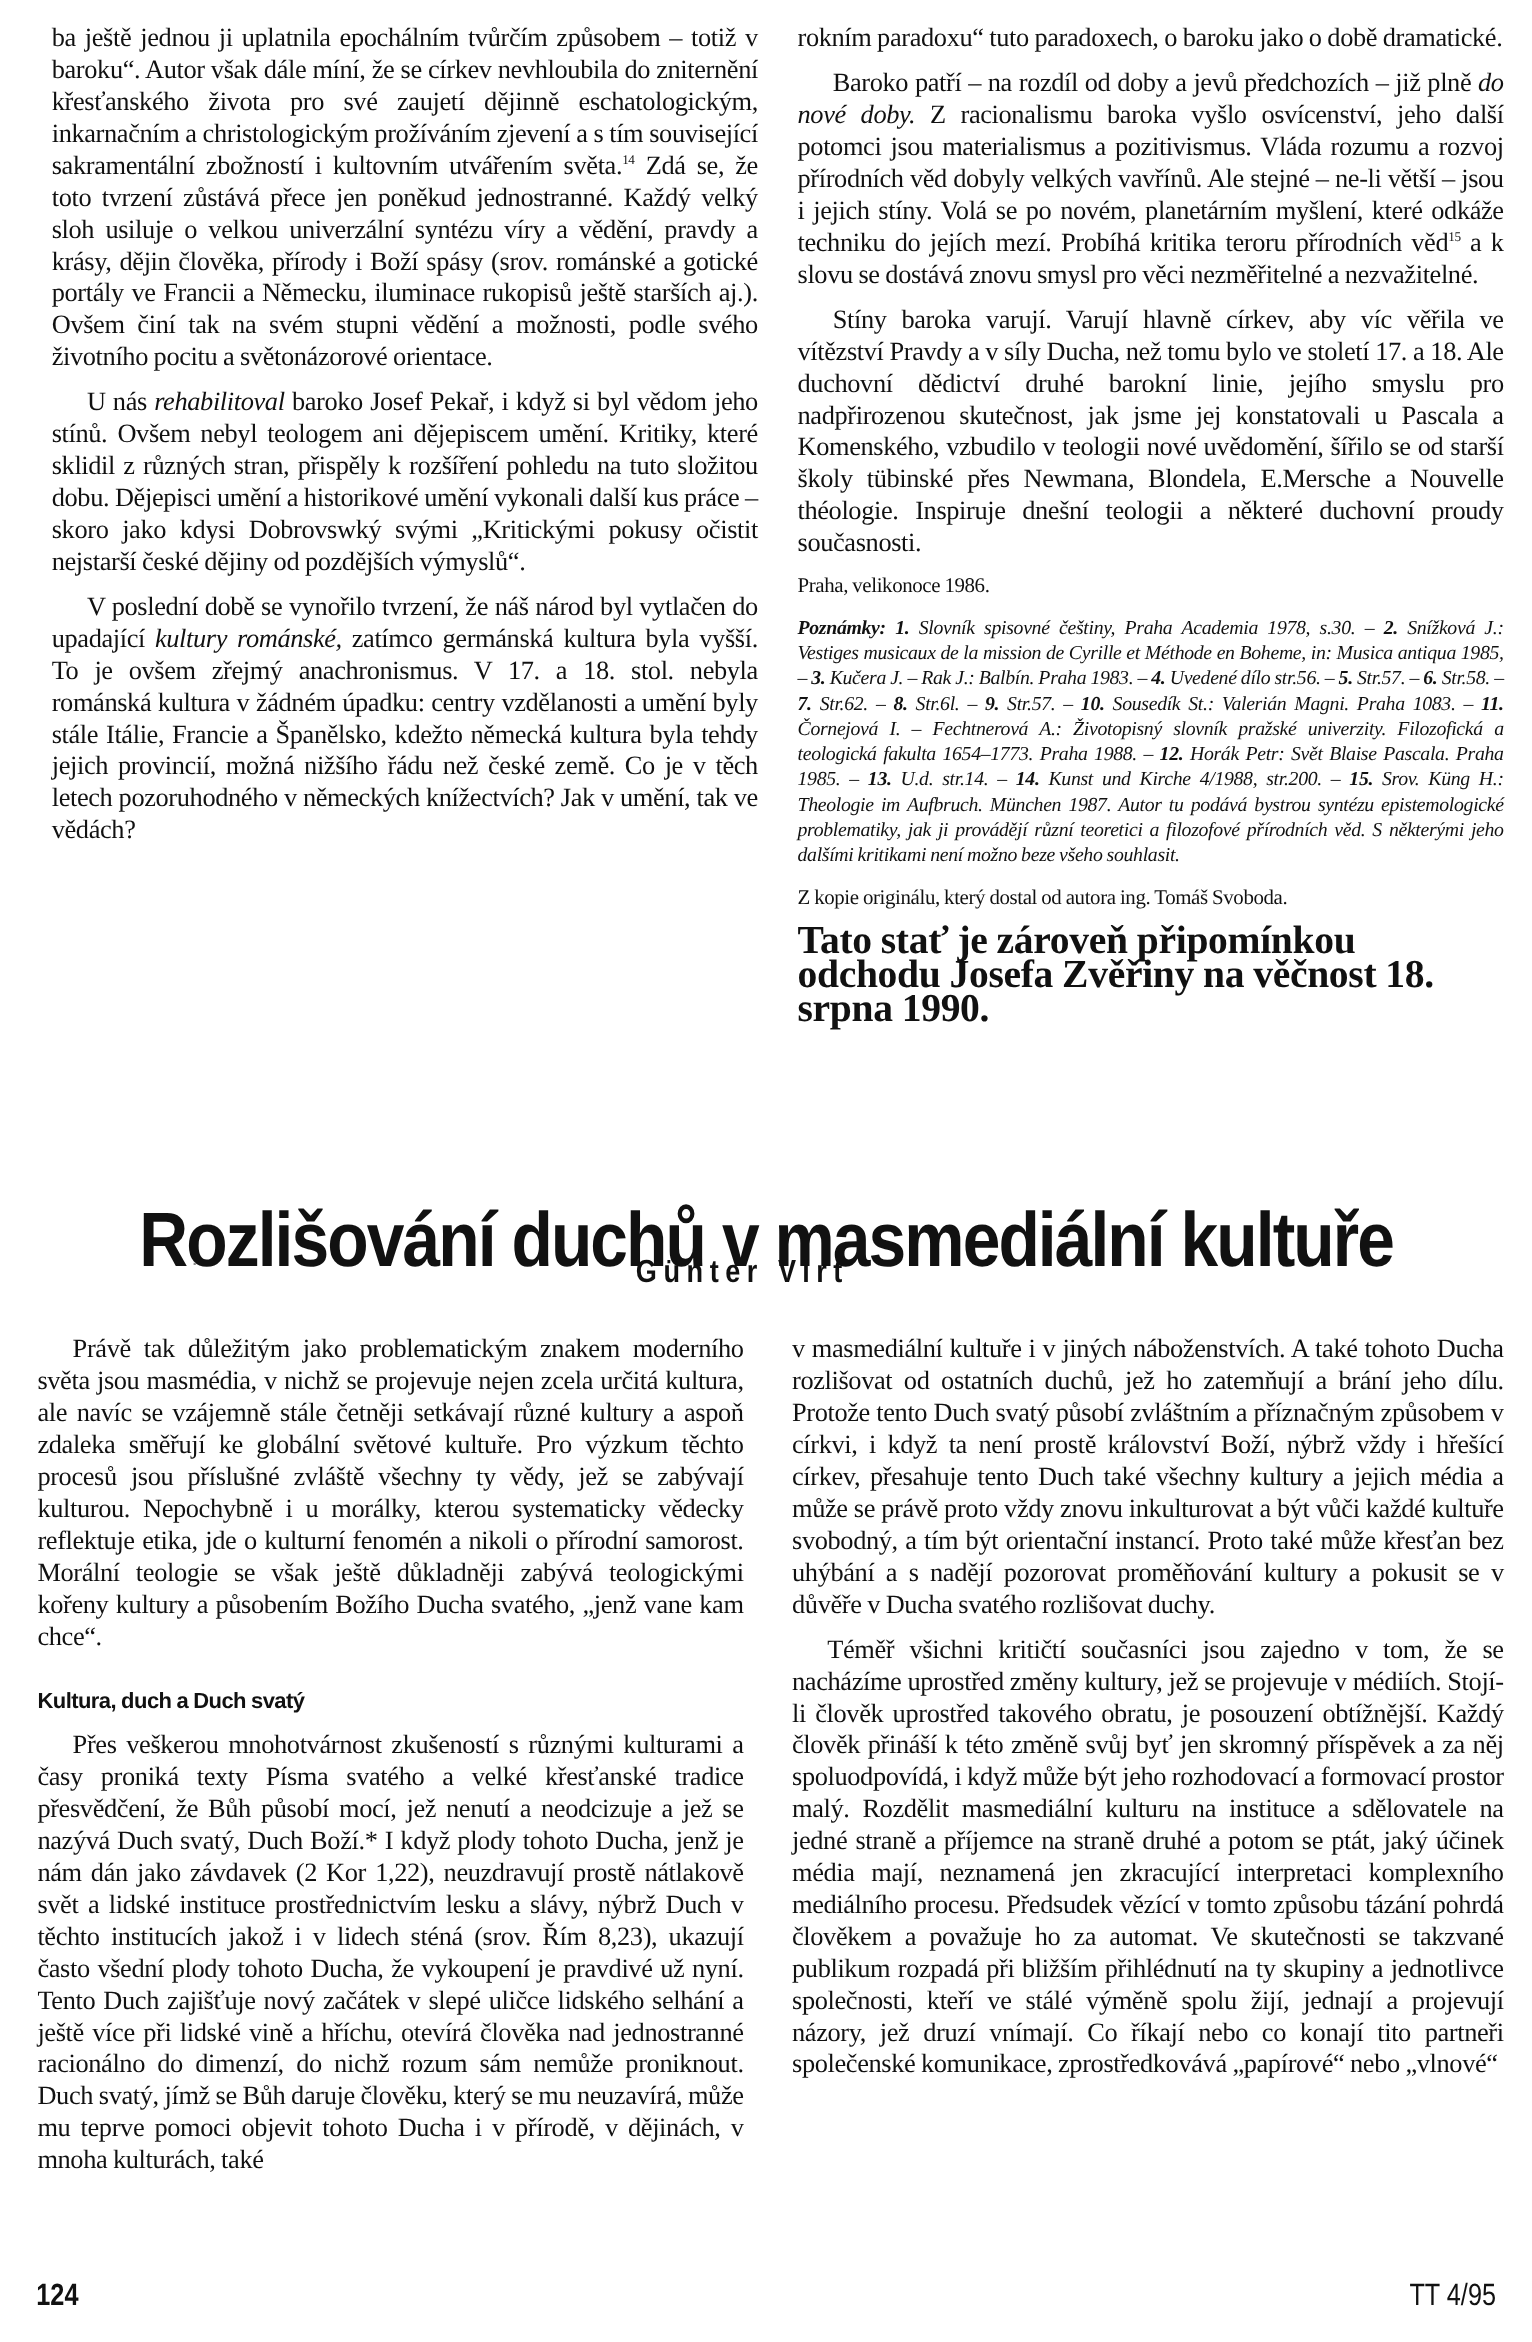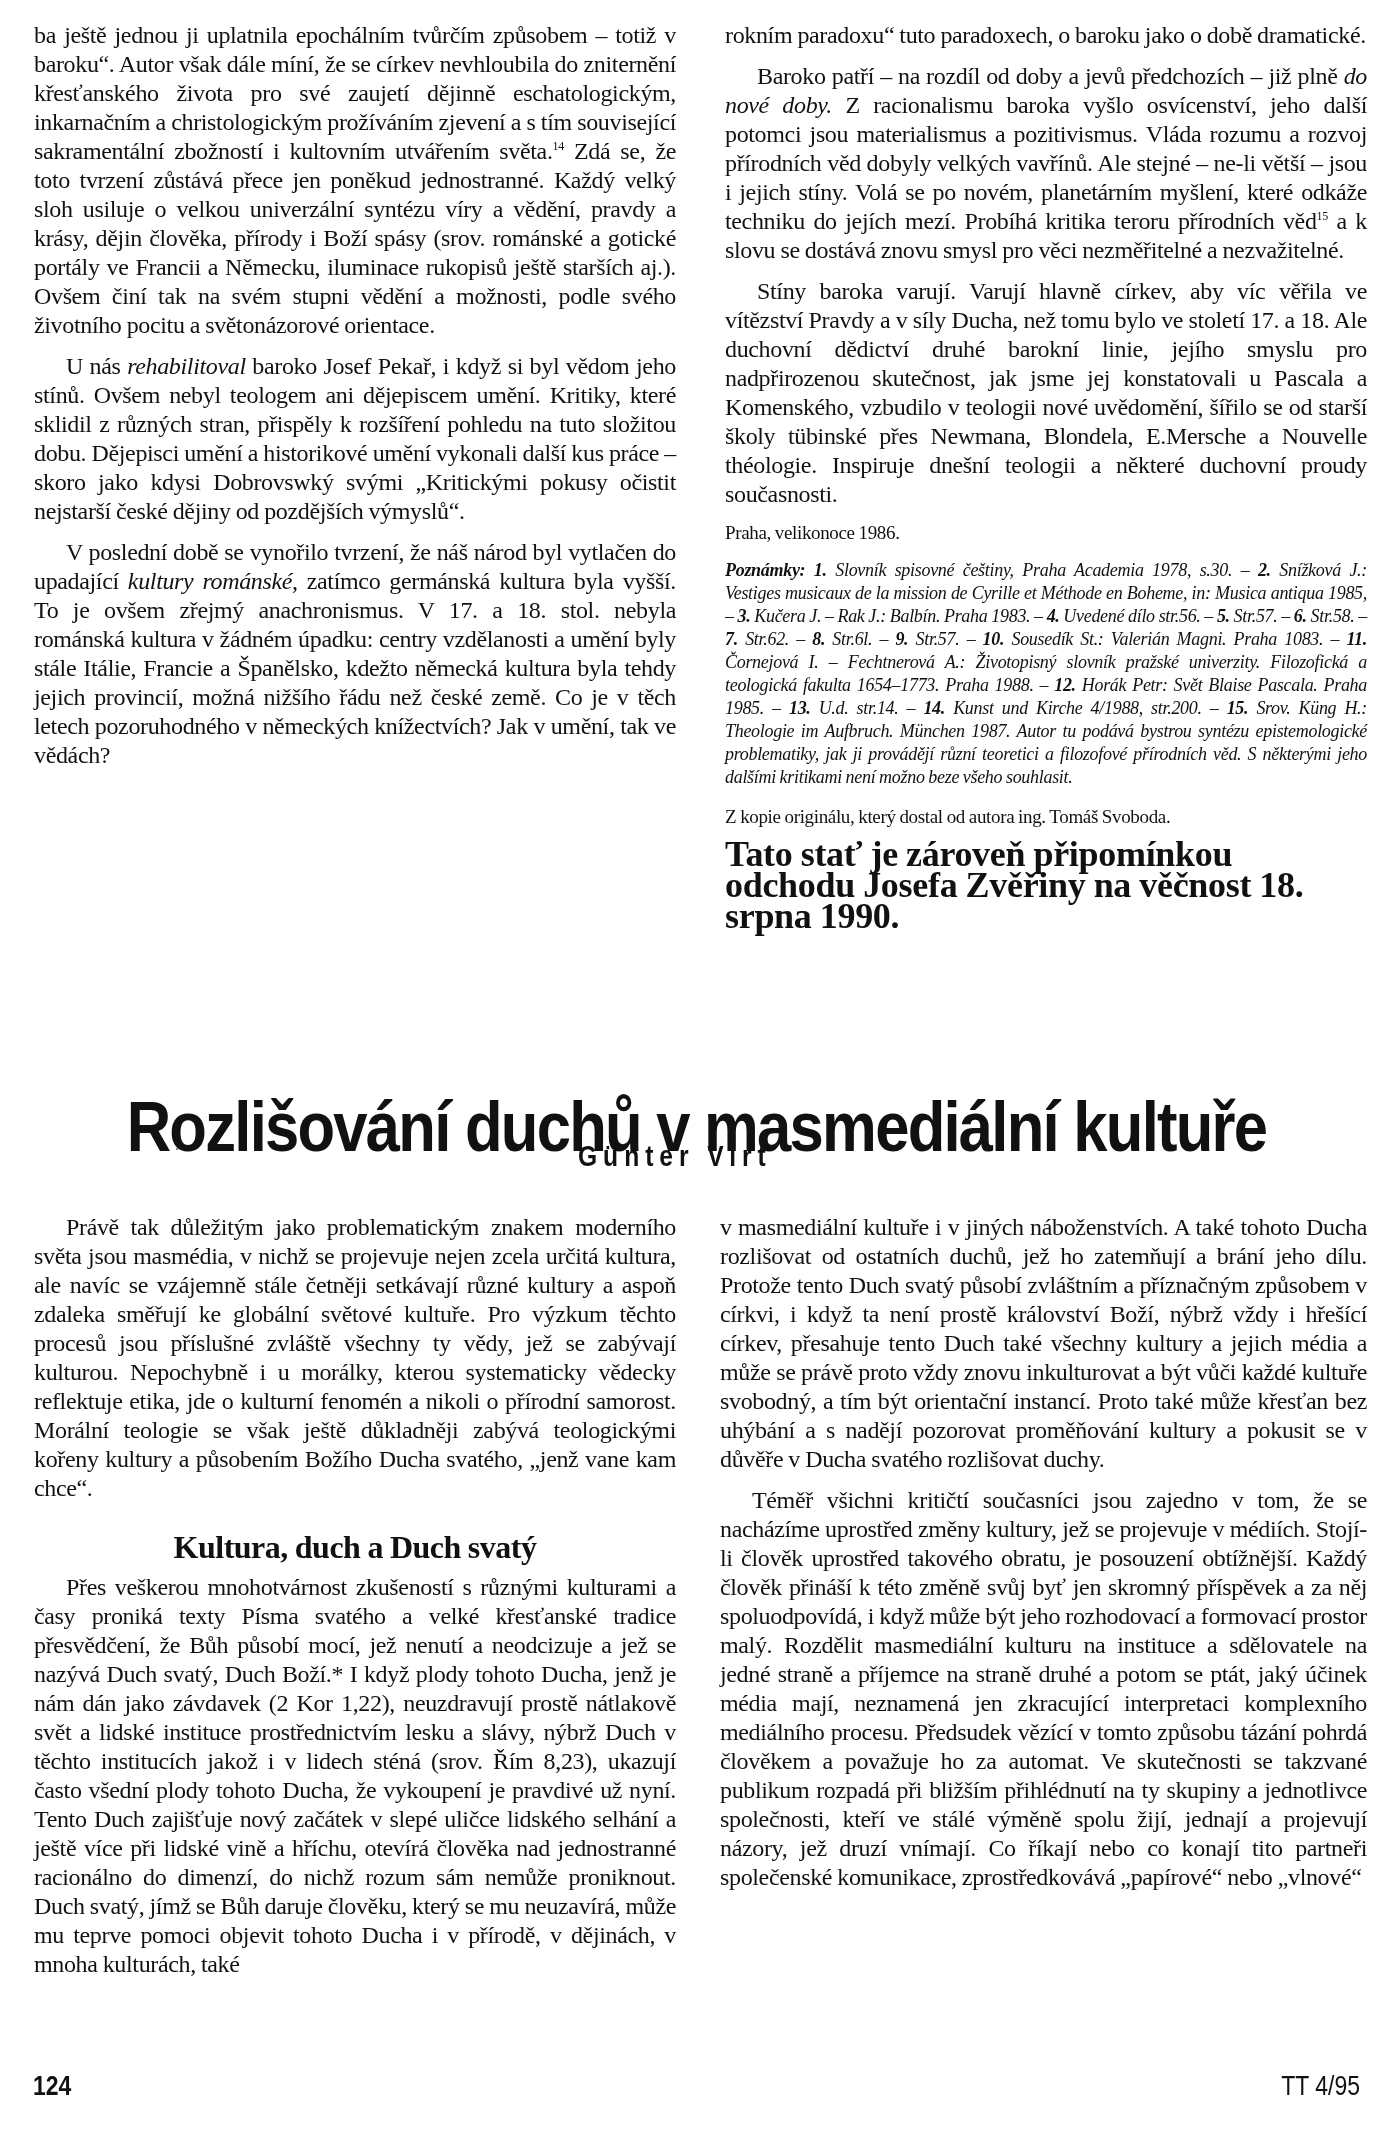--- a/index.html
+++ b/index.html
@@ -12,21 +12,21 @@
     position: absolute;
     font-size: 24px;
     line-height: 29px;
     text-align: justify;
     letter-spacing: -0.35px;
     word-spacing: -0.5px;
   }
   .col p { margin: 0 0 12px 0; text-indent: 0; }
   .col p.ind { text-indent: 32px; }
   .col p.noind { text-indent: 0; }
-  #top-left   { left: 34px;  top: 21px; width: 642px; }
+  #top-left   { left: 47px;  top: 21px; width: 642px; }
   #top-right  { left: 725px; top: 21px; width: 642px; }
   #bot-left   { left: 34px;  top: 1213px; width: 642px; }
   #bot-right  { left: 720px; top: 1213px; width: 647px; }
   .small { font-size: 18px; line-height: 23px; letter-spacing: -0.3px; font-style: italic; }
   .small b { font-weight: bold; }
   .place { font-size: 19px; line-height: 24px; margin-bottom: 14px !important; }
   .source { font-size: 19px; line-height: 24px; margin-top: 16px !important; margin-bottom: 10px !important; }
   .memorial { font-weight: bold; font-size: 36px; line-height: 31px; letter-spacing: -0.3px; text-align: left; }
   em { font-style: italic; }
   sup { font-size: 12px; line-height: 0; vertical-align: 9px; }
@@ -39,23 +39,23 @@
     transform: scaleX(0.88); transform-origin: center;
   }
   .author {
     position: absolute; left: 578px; top: 1138px;
     font-family: "Liberation Sans", "DejaVu Sans", sans-serif;
     font-weight: bold; font-size: 29px; line-height: 36px;
     letter-spacing: 7px;
     transform: scaleX(0.85); transform-origin: left;
   }
   .section-heading {
-    font-family: Liberation Serif, serif;
-    font-weight: bold; font-size: 32px; line-height: 36px;
-    margin: 26px 0 8px 0; letter-spacing: -0.5px; text-align: center;
+    font-family: Liberation Sans, sans-serif;
+    font-weight: bold; font-size: 20px; line-height: 36px;
+    margin: 26px 0 8px 0; letter-spacing: -0.5px; text-align: left;
   }
   .footer-page {
     position: absolute; left: 33px; top: 2070px;
     font-family: "Liberation Sans", "DejaVu Sans", sans-serif;
     font-weight: bold; font-size: 28px; transform: scaleX(0.82); transform-origin: left;
   }
   .footer-issue {
     position: absolute; right: 33px; top: 2070px;
     font-family: "Liberation Sans", "DejaVu Sans", sans-serif;
     font-size: 28px; transform: scaleX(0.82); transform-origin: right;

